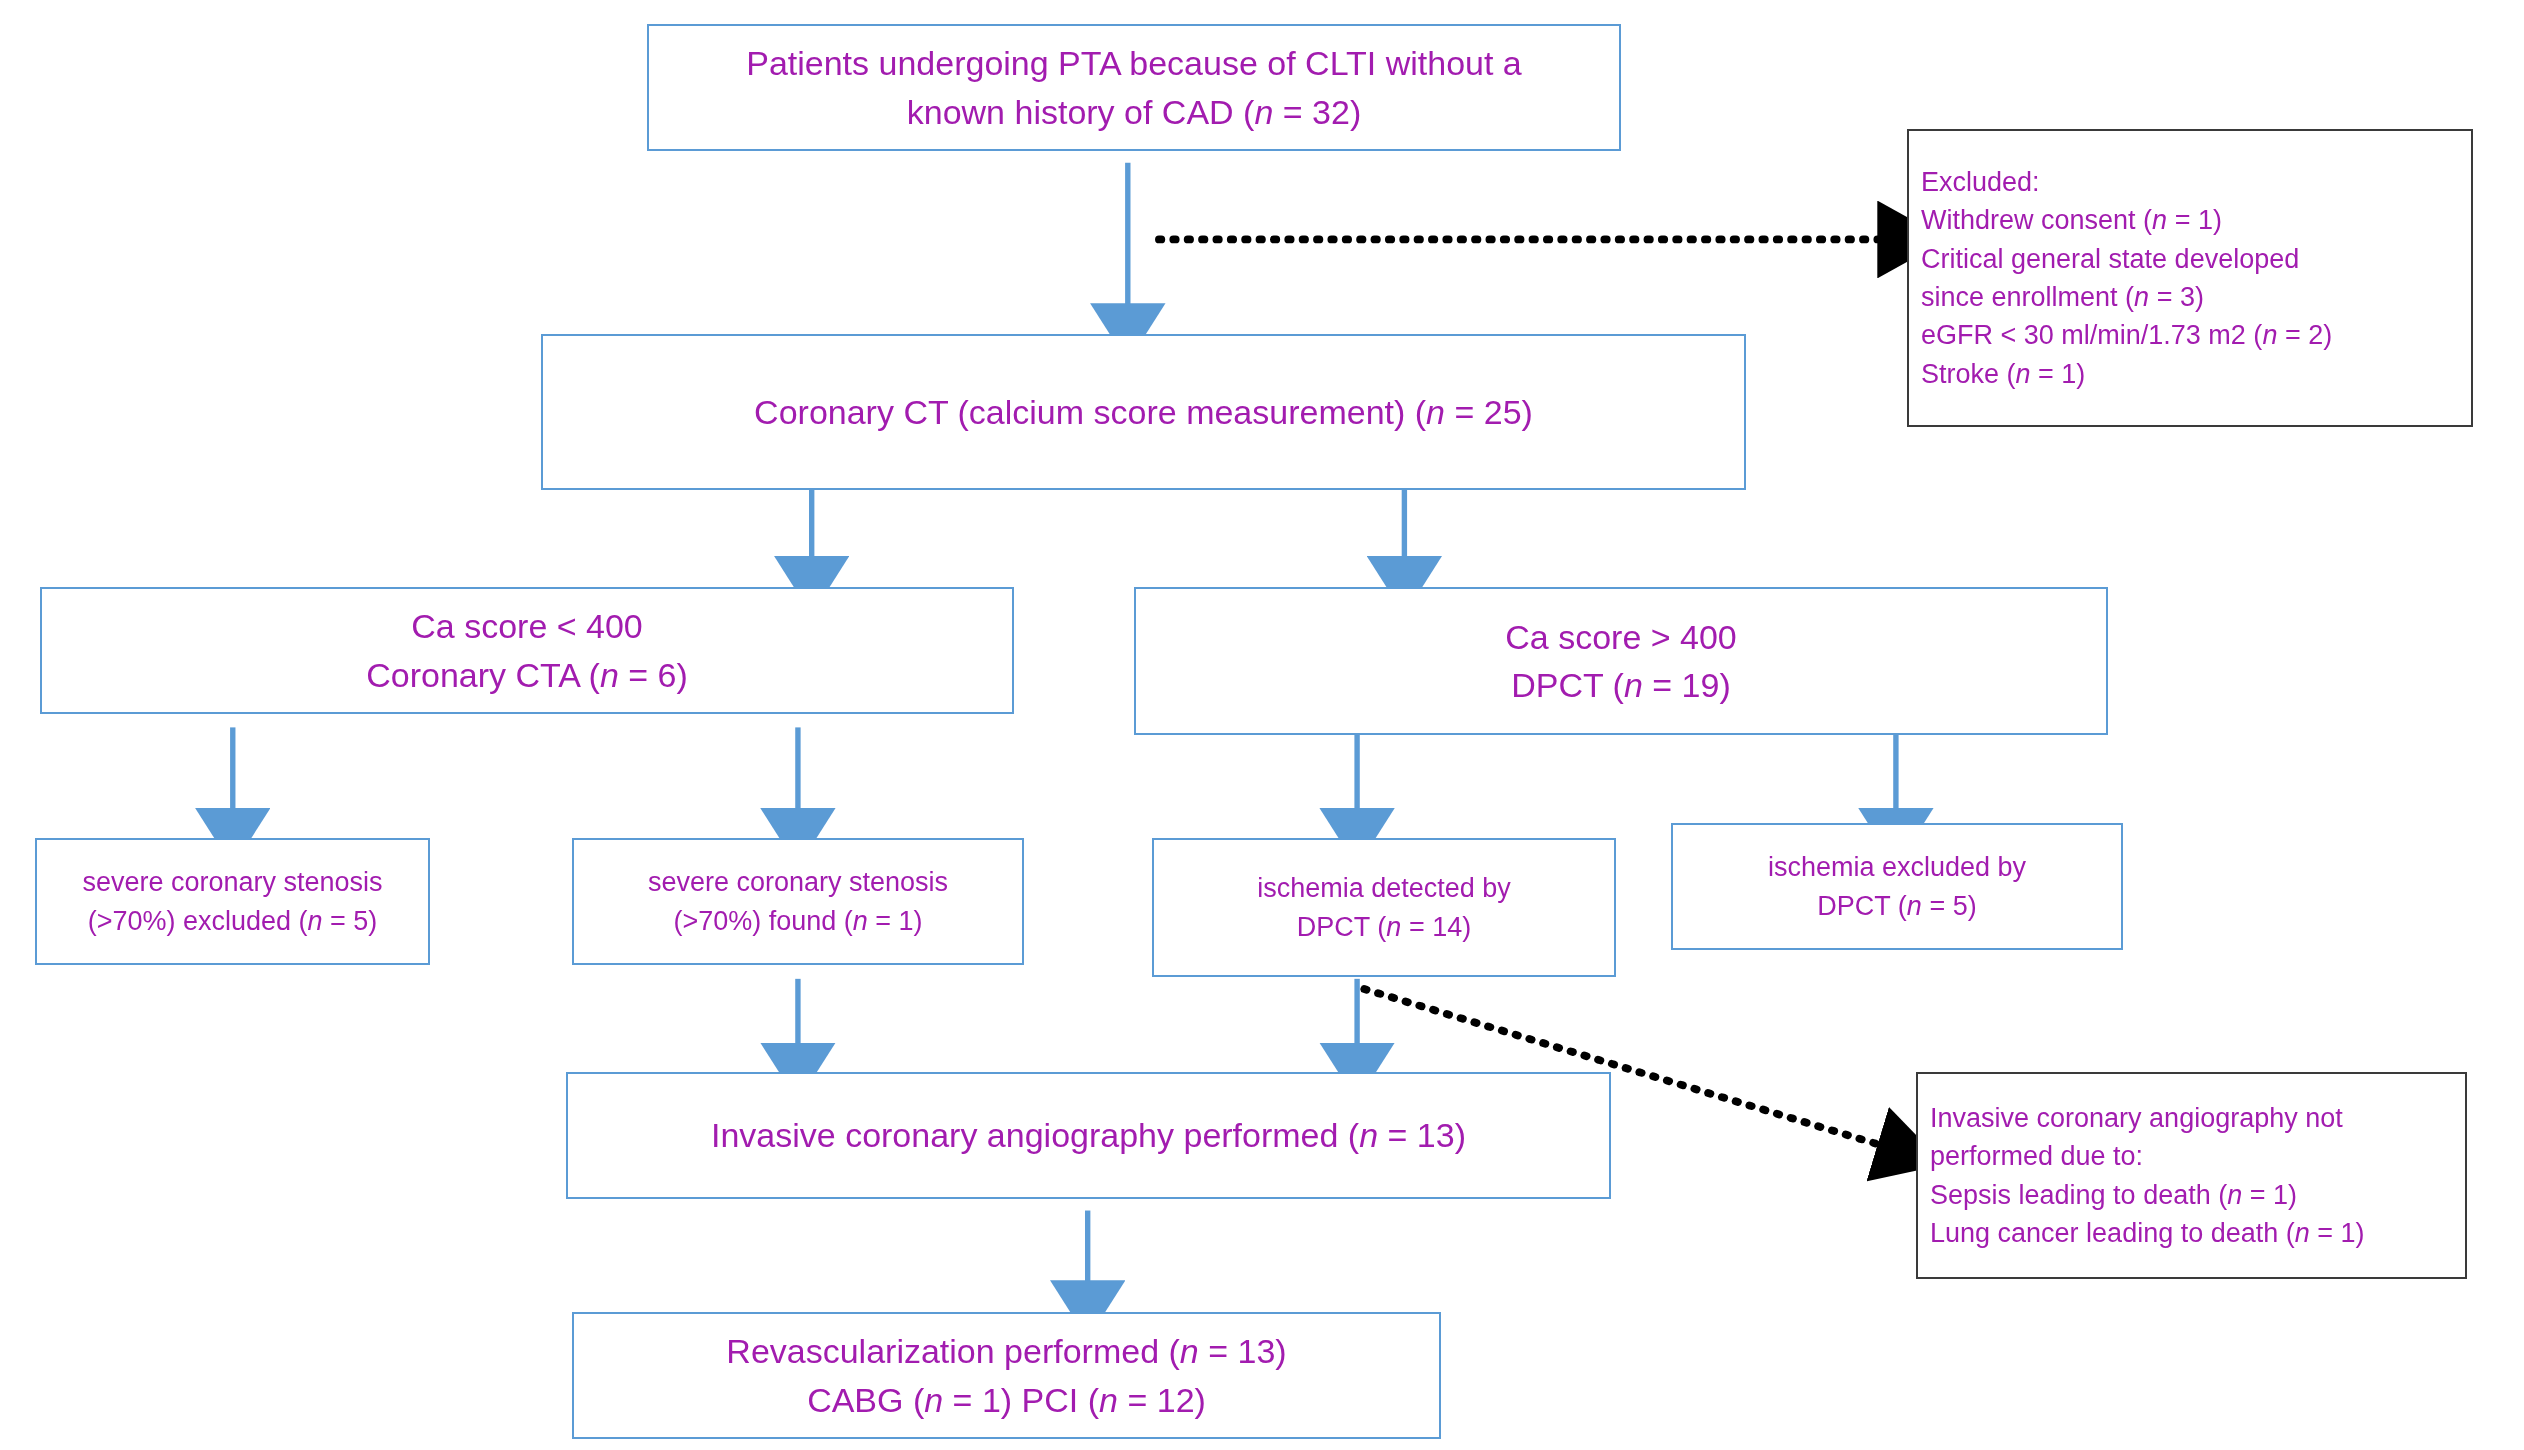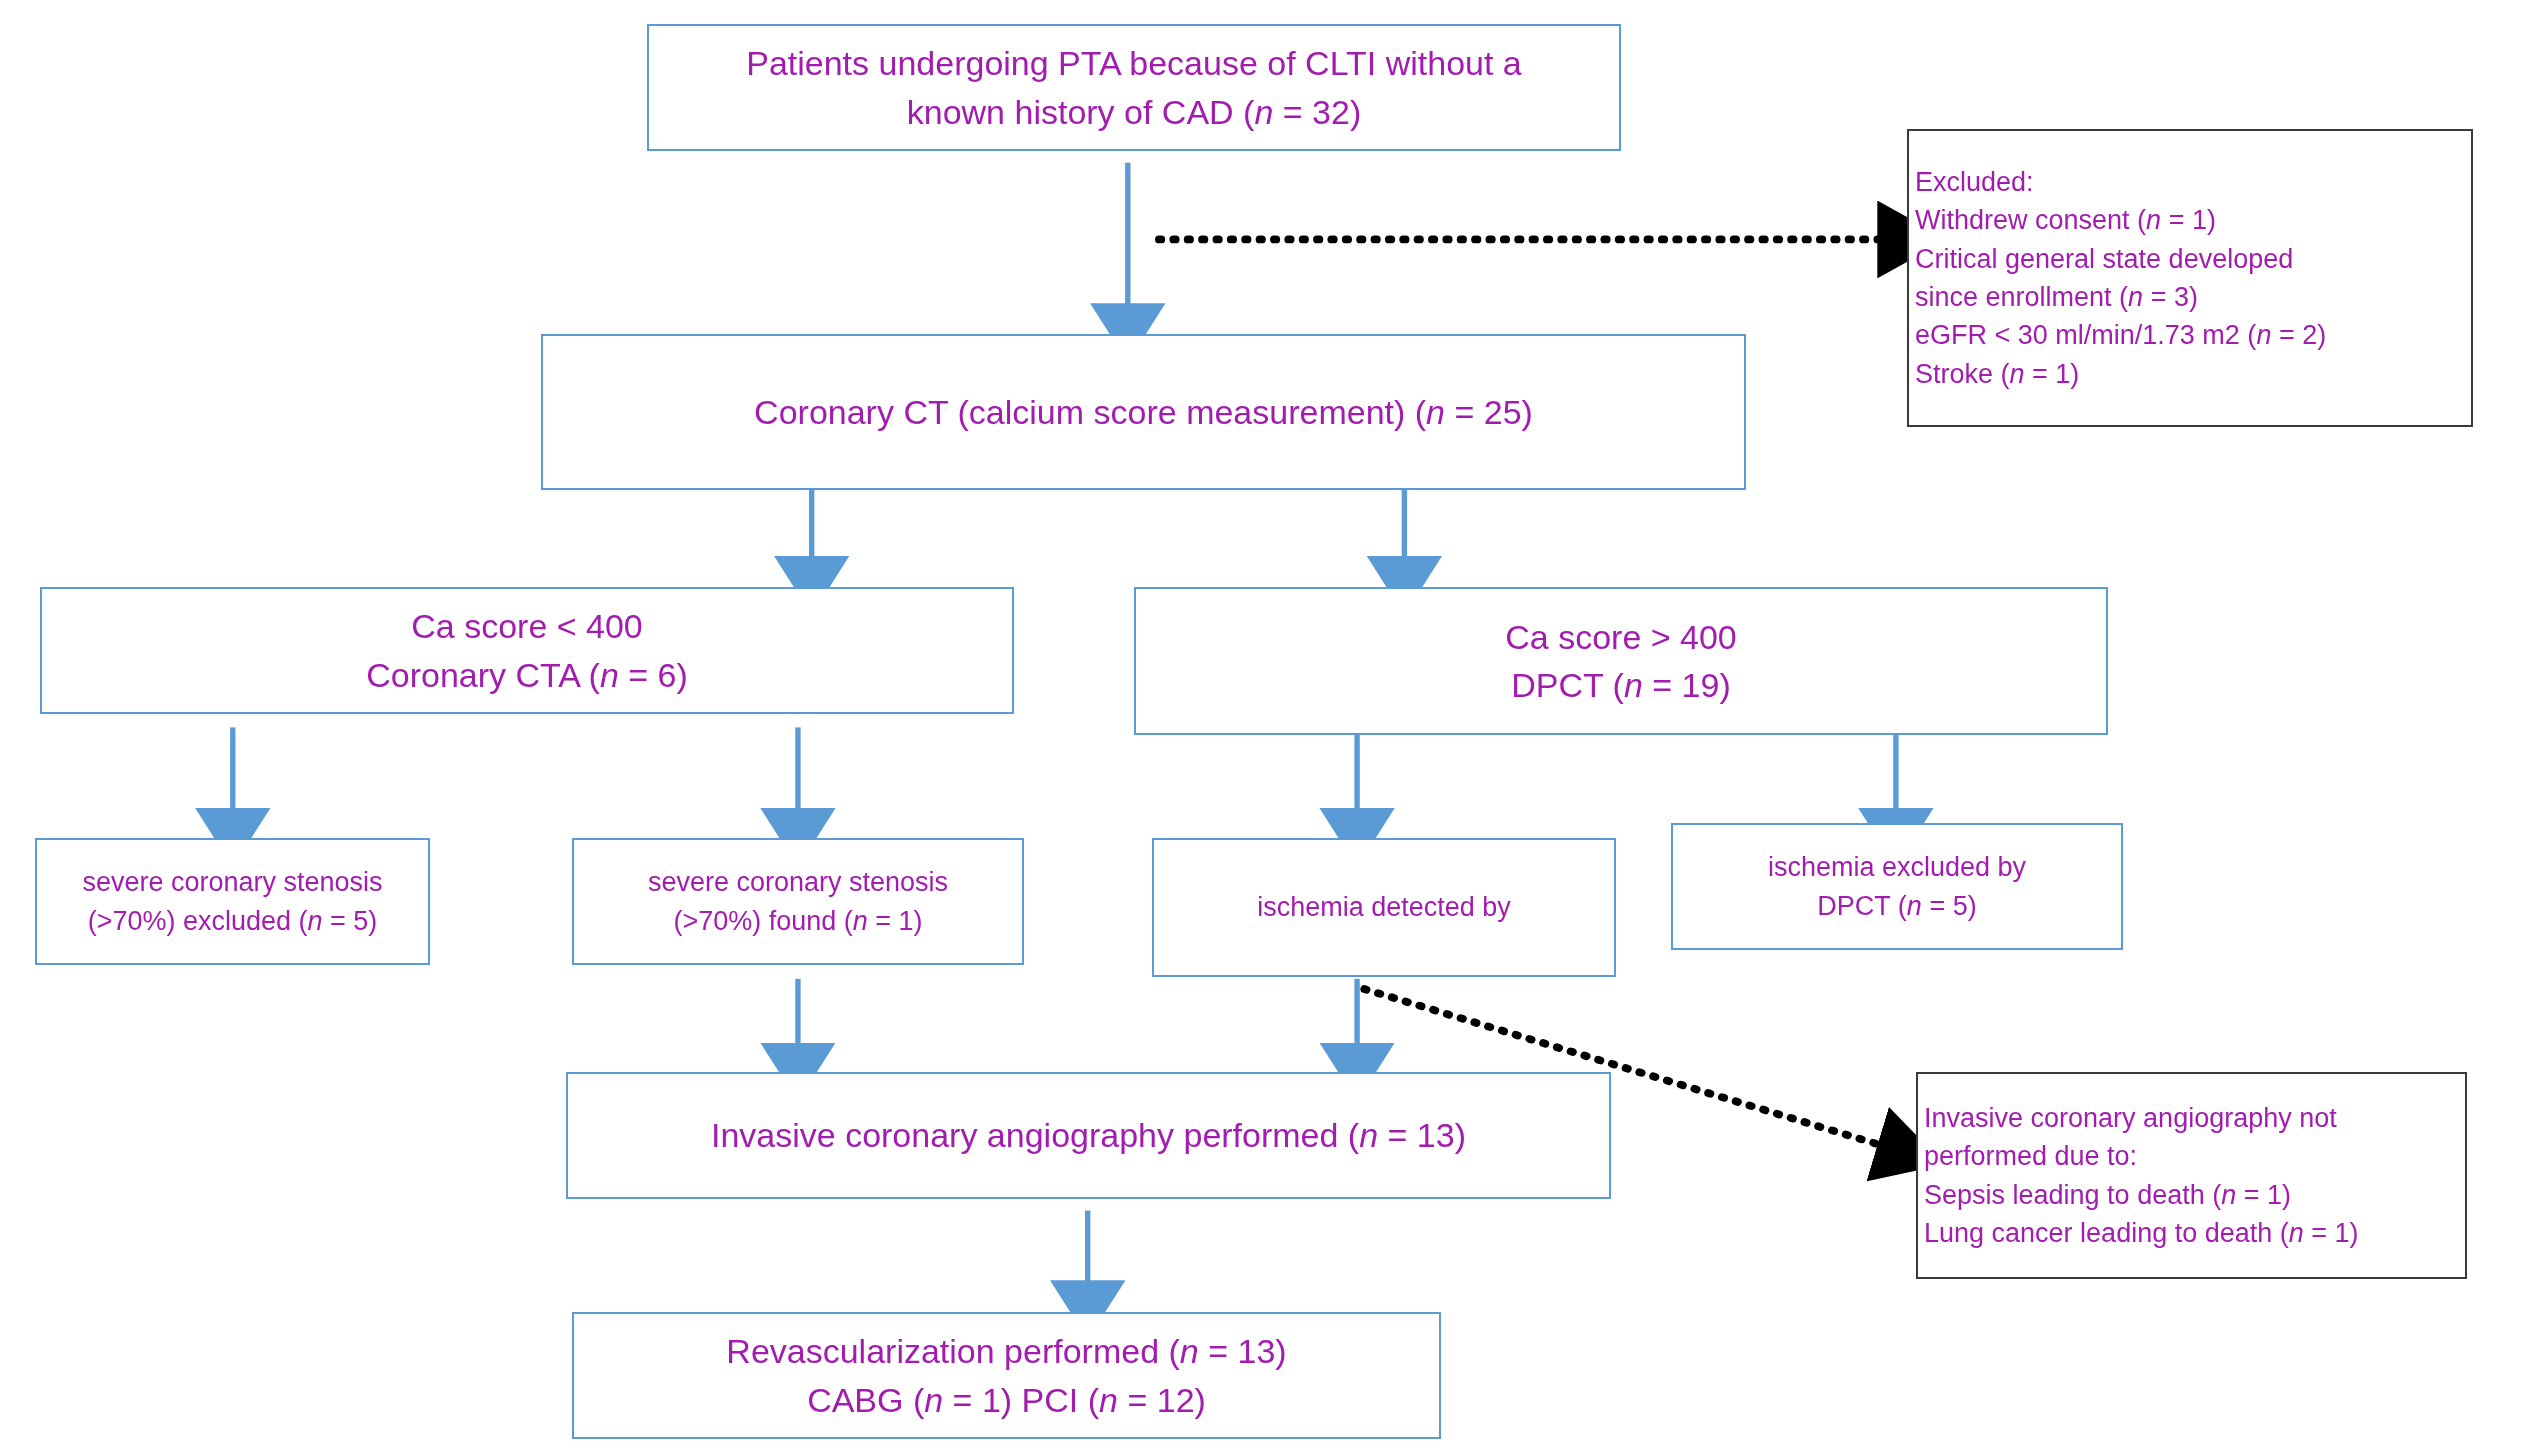--- a/index.html
+++ b/index.html
@@ -39,21 +39,21 @@
   }
   .node .line {
     display: block;
     white-space: nowrap;
   }
   .left-align {
     text-align: left;
     justify-content: flex-start;
   }
   .left-align .node-inner {
-    padding: 0 6px;
+    padding: 0 12px;
   }
   .left-align .line {
     text-align: left;
   }
   .fs-big   { font-size: 34px; }
   .fs-small { font-size: 27px; }
   i.v { font-style: italic; }
   svg.edges {
     position: absolute;
     left: 0;
@@ -151,20 +151,21 @@
   <div class="node node-blue fs-small" style="left:572px; top:838px; width:452px; height:127px;">
     <div class="node-inner">
       <span class="line">severe coronary stenosis</span>
       <span class="line">(&gt;70%) found (<i class="v">n</i> = 1)</span>
     </div>
   </div>
 
   <div class="node node-blue fs-small" style="left:1152px; top:838px; width:464px; height:139px;">
     <div class="node-inner">
       <span class="line">ischemia detected by</span>
+      <span class="line">DPCT (<i class="v">n</i> = 14)</span>
     </div>
   </div>
 
   <div class="node node-blue fs-small" style="left:1671px; top:823px; width:452px; height:127px;">
     <div class="node-inner">
       <span class="line">ischemia excluded by</span>
       <span class="line">DPCT (<i class="v">n</i> = 5)</span>
     </div>
   </div>
 

